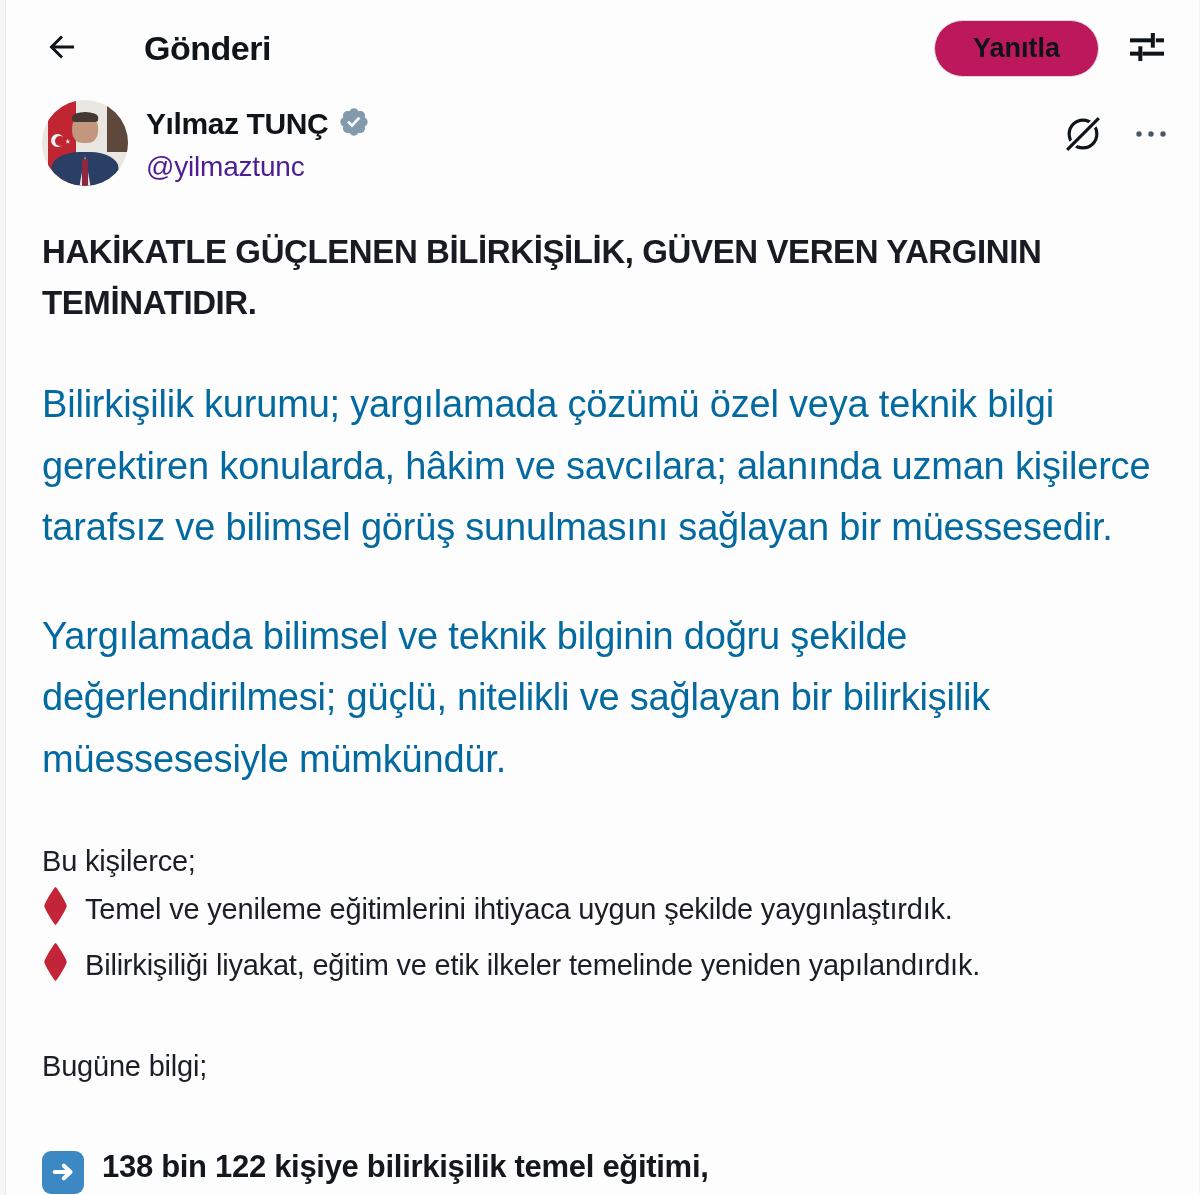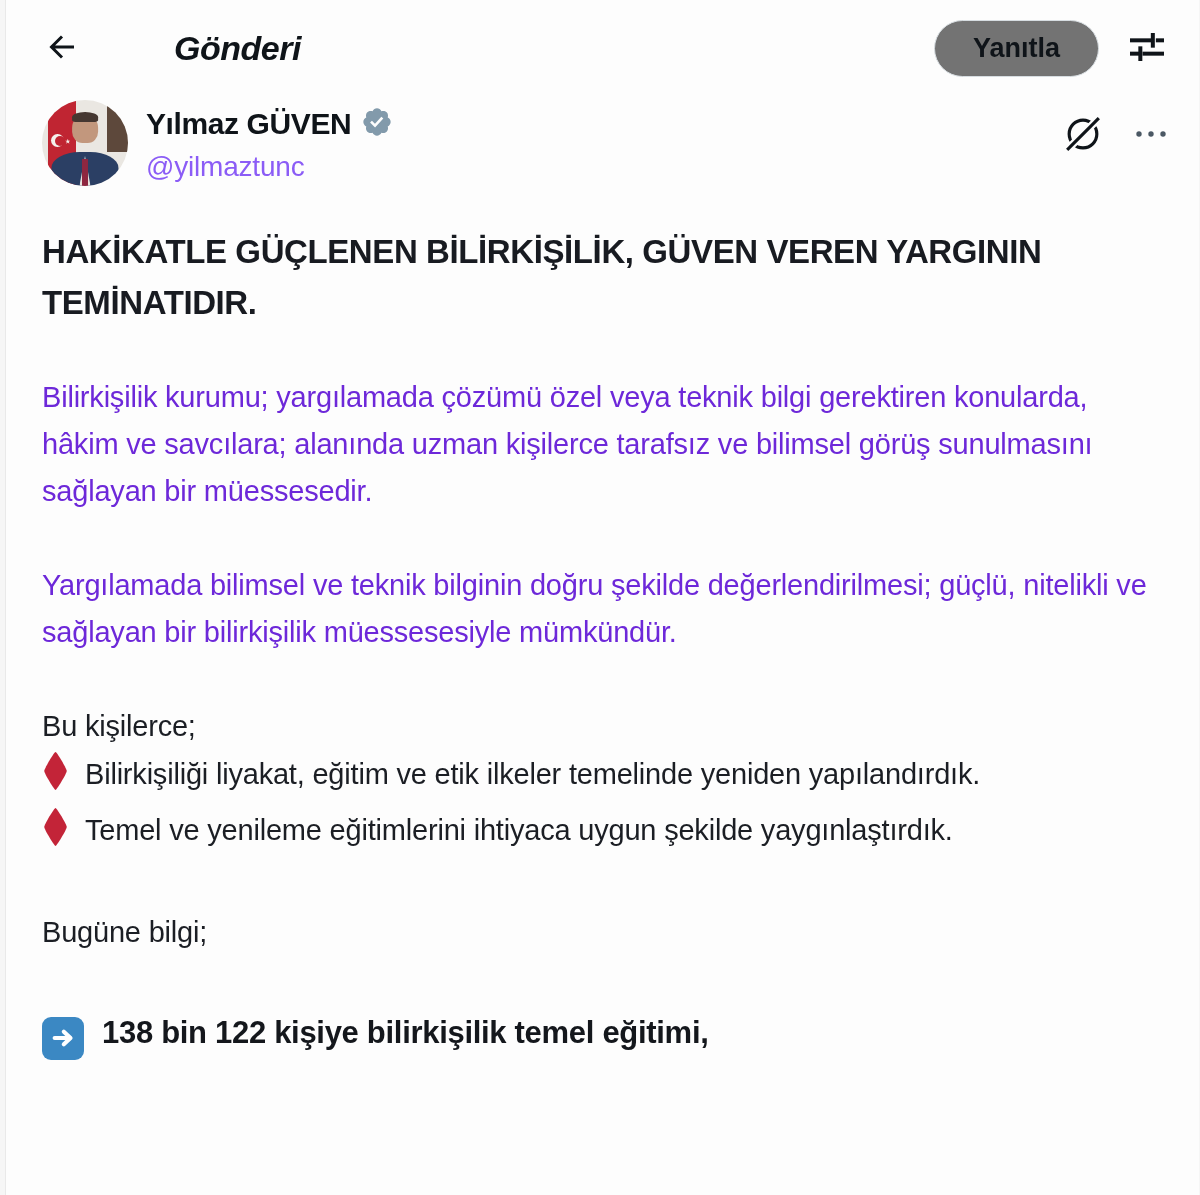--- a/index.html
+++ b/index.html
@@ -6,50 +6,50 @@
   html,body { background:#f6f6f6; }
   body { font-family:"Liberation Sans", sans-serif; color:#15181d; letter-spacing:-0.2px; }
   .page {
     width:1194px; min-height:1195px; margin-left:5px;
     background:#fdfdfd; border-left:1px solid #e9e9e9;
     padding-bottom:10px; overflow:hidden;
   }
   
   .header { display:flex; align-items:center; padding:16px 30px 8px 36px; height:88px; }
   .back-btn { background:none; border:none; cursor:pointer; width:40px; height:40px; display:flex; align-items:center; justify-content:center; }
-  .page-title { font-size:34px; font-weight:700; color:#0f1419; margin-left:92px; flex:1; letter-spacing:-0.5px;font-style:italic; }
+  .page-title { font-size:34px; font-weight:700; color:#0f1419; margin-left:62px; flex:1; letter-spacing:-0.5px; }
   .reply-btn {
-    background:#737373; border:1px solid #d7dde1; border-radius:29px;
+    background:#be185d; border:1px solid #d7dde1; border-radius:29px;
     height:57px; padding:0 38px; font-family:inherit;
     font-size:27px; font-weight:700; color:#0f1419; cursor:pointer;
   }
   .settings-btn { background:none; border:none; cursor:pointer; margin-left:26px; width:44px; height:44px; display:flex; align-items:center; justify-content:center; }
   
   .author-row { display:flex; align-items:flex-start; padding:12px 30px 0 36px; }
   .avatar { width:86px; height:86px; border-radius:50%; overflow:hidden; position:relative; background:#eae7e2; flex-shrink:0; cursor:pointer; }
   .avatar .flag { position:absolute; left:7%; top:0; width:33%; height:100%; background:#c02532; }
   .avatar .crescent-outer { position:absolute; left:11%; top:40%; width:15%; height:15%; background:#f4f1ec; border-radius:50%; }
   .avatar .crescent-inner { position:absolute; left:15%; top:41.5%; width:12%; height:12%; background:#c02532; border-radius:50%; }
   .avatar .star { position:absolute; left:27%; top:45%; width:6%; height:6%; background:#f4f1ec; clip-path:polygon(50% 0,63% 38%,100% 38%,69% 60%,81% 100%,50% 75%,19% 100%,31% 60%,0 38%,37% 38%); }
   .avatar .furniture { position:absolute; right:0; top:5%; width:25%; height:55%; background:#5d483b; }
   .avatar .body { position:absolute; left:50%; bottom:-5%; transform:translateX(-50%); width:78%; height:44%; background:#2b3f64; border-radius:42% 42% 0 0; }
   .avatar .shirt { position:absolute; left:50%; bottom:0; transform:translateX(-50%); width:13%; height:35%; background:#e9e5df; clip-path:polygon(50% 0,100% 100%,0 100%); }
   .avatar .tie { position:absolute; left:50%; bottom:0; transform:translateX(-50%); width:7%; height:31%; background:#8e2740; }
   .avatar .head { position:absolute; left:50%; top:17%; transform:translateX(-50%); width:30%; height:33%; background:#c2977d; border-radius:45% 45% 40% 40%; }
   .avatar .hair { position:absolute; left:50%; top:14%; transform:translateX(-50%); width:30%; height:12%; background:#453731; border-radius:50% 50% 20% 20%; }
   .author-names { margin-left:18px; padding-top:6px; flex:1; }
   .name-line { display:flex; align-items:center; gap:10px; }
   .author-name { font-size:30px; font-weight:700; color:#0f1419; letter-spacing:-0.4px; }
-  .author-handle { font-size:28px; color:#8b5cf6; margin-top:9px; }
+  .author-handle { font-size:28px; color:#4c1d95; margin-top:9px; }
   .author-actions { display:flex; align-items:center; gap:30px; padding-top:14px; }
   .icon-btn { background:none; border:none; cursor:pointer; display:flex; align-items:center; justify-content:center; }
   
   .post-body { padding:40px 34px 0 36px; }
   .headline { font-size:33px; font-weight:700; color:#181b21; line-height:1.55; letter-spacing:-0.4px; margin-bottom:46px; }
-  .para { font-size:29px; font-weight:400; color:#6d28d9; line-height:1.62; margin-bottom:47px; }
+  .para { font-size:38px; font-weight:400; color:#0369a1; line-height:1.62; margin-bottom:47px; }
   .line { font-size:29px; color:#1b1e24; line-height:1.62; }
   .bullet { font-size:29px; color:#1b1e24; line-height:1.62; }
   .diamond-icon { display:inline-block; vertical-align:-8px; margin-right:16px; }
   .section-line { margin:47px 0 52px 0; }
   .highlight { font-size:31px; font-weight:700; color:#14171c; line-height:1.6; letter-spacing:-0.3px; }
   .arrow-badge { display:inline-flex; align-items:center; justify-content:center; width:42px; height:43px; border-radius:9px; background:#3b88c3; vertical-align:-10px; margin-right:18px; }
 </style>
 </head>
 <body>
 
@@ -87,21 +87,21 @@
       <div class="star"></div>
       <div class="furniture"></div>
       <div class="body"></div>
       <div class="shirt"></div>
       <div class="tie"></div>
       <div class="head"></div>
       <div class="hair"></div>
     </div>
     <div class="author-names">
       <div class="name-line">
-        <span class="author-name">Yılmaz GÜVEN</span>
+        <span class="author-name">Yılmaz TUNÇ</span>
         <span>
           <svg width="32" height="32" viewBox="0 0 24 24">
               <path fill="#829aab" d="M22.25 12c0-1.43-.88-2.67-2.19-3.34.46-1.39.2-2.9-.81-3.91s-2.52-1.27-3.91-.81c-.66-1.31-1.91-2.19-3.34-2.19s-2.67.88-3.33 2.19c-1.4-.46-2.91-.2-3.92.81s-1.26 2.52-.8 3.91c-1.31.67-2.2 1.91-2.2 3.34s.89 2.67 2.2 3.34c-.46 1.39-.21 2.9.8 3.91s2.52 1.26 3.91.81c.67 1.31 1.91 2.19 3.34 2.19s2.68-.88 3.34-2.19c1.39.45 2.9.2 3.91-.81s1.27-2.52.81-3.91c1.31-.67 2.19-1.91 2.19-3.34zm-11.71 4.2L6.8 12.46l1.41-1.42 2.26 2.26 4.8-5.23 1.47 1.36-6.2 6.77z"></path>
             </svg>
         </span>
       </div>
       <div class="author-handle">@yilmaztunc</div>
     </div>
     <div class="author-actions">
       <button class="icon-btn">
@@ -132,29 +132,29 @@
 
     <p class="para">Yargılamada bilimsel ve teknik bilginin doğru şekilde değerlendirilmesi; güçlü, nitelikli ve sağlayan bir bilirkişilik müessesesiyle mümkündür.</p>
 
     <p class="line">Bu kişilerce;</p>
 
     <p class="bullet">
       <span class="diamond-icon">
         <svg width="27" height="42" viewBox="0 0 24 36">
             <path d="M12 1.2 C13.2 1.2 22 16 22 18 C22 20 13.2 34.8 12 34.8 C10.8 34.8 2 20 2 18 C2 16 10.8 1.2 12 1.2 Z" fill="#c32438"></path>
           </svg>
-      </span><span>Bilirkişiliği liyakat, eğitim ve etik ilkeler temelinde yeniden yapılandırdık.</span>
+      </span><span>Temel ve yenileme eğitimlerini ihtiyaca uygun şekilde yaygınlaştırdık.</span>
     </p>
 
     <p class="bullet">
       <span class="diamond-icon">
         <svg width="27" height="42" viewBox="0 0 24 36">
             <path d="M12 1.2 C13.2 1.2 22 16 22 18 C22 20 13.2 34.8 12 34.8 C10.8 34.8 2 20 2 18 C2 16 10.8 1.2 12 1.2 Z" fill="#c32438"></path>
           </svg>
-      </span><span>Temel ve yenileme eğitimlerini ihtiyaca uygun şekilde yaygınlaştırdık.</span>
+      </span><span>Bilirkişiliği liyakat, eğitim ve etik ilkeler temelinde yeniden yapılandırdık.</span>
     </p>
 
 
     <p class="line section-line">Bugüne bilgi;</p>
 
     <p class="highlight">
       <span class="arrow-badge">
         <svg width="30" height="30" viewBox="0 0 36 36" fill="none" stroke="#ffffff" stroke-width="5" stroke-linecap="round" stroke-linejoin="round">
           <line x1="8" y1="18" x2="26" y2="18"></line>
           <path d="M19 10.5 L27 18 L19 25.5"></path>

